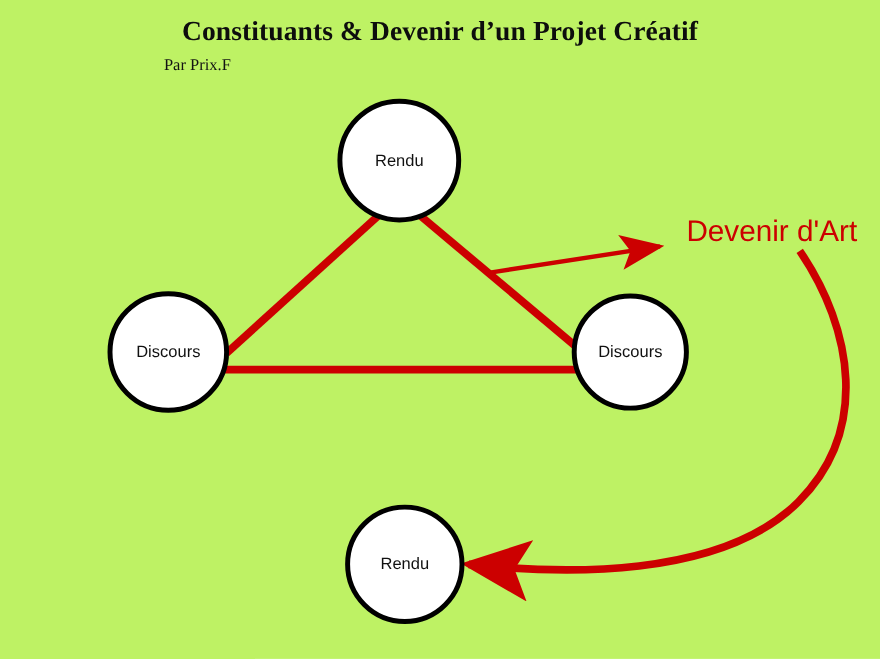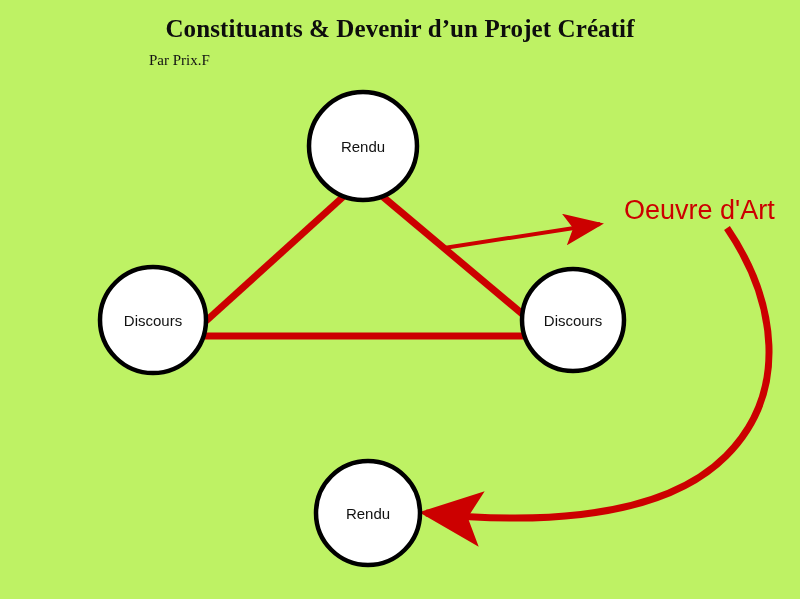--- a/index.html
+++ b/index.html
@@ -125,15 +125,15 @@
   </svg>
 
   <div class="node-label" style="left:363px; top:146px;">Rendu</div>
 
   <div class="node-label" style="left:153px; top:320px;">Discours</div>
 
   <div class="node-label" style="left:573px; top:320px;text-align:center;">Discours</div>
 
   <div class="node-label" style="left:368px; top:513px;">Rendu</div>
 
-  <div class="art-label" style="left:624px; top:210px;">Oeuvre d'Art</div>
+  <div class="art-label" style="left:624px; top:210px;">Devenir d'Art</div>
 
 </div>
 
 </body></html>

